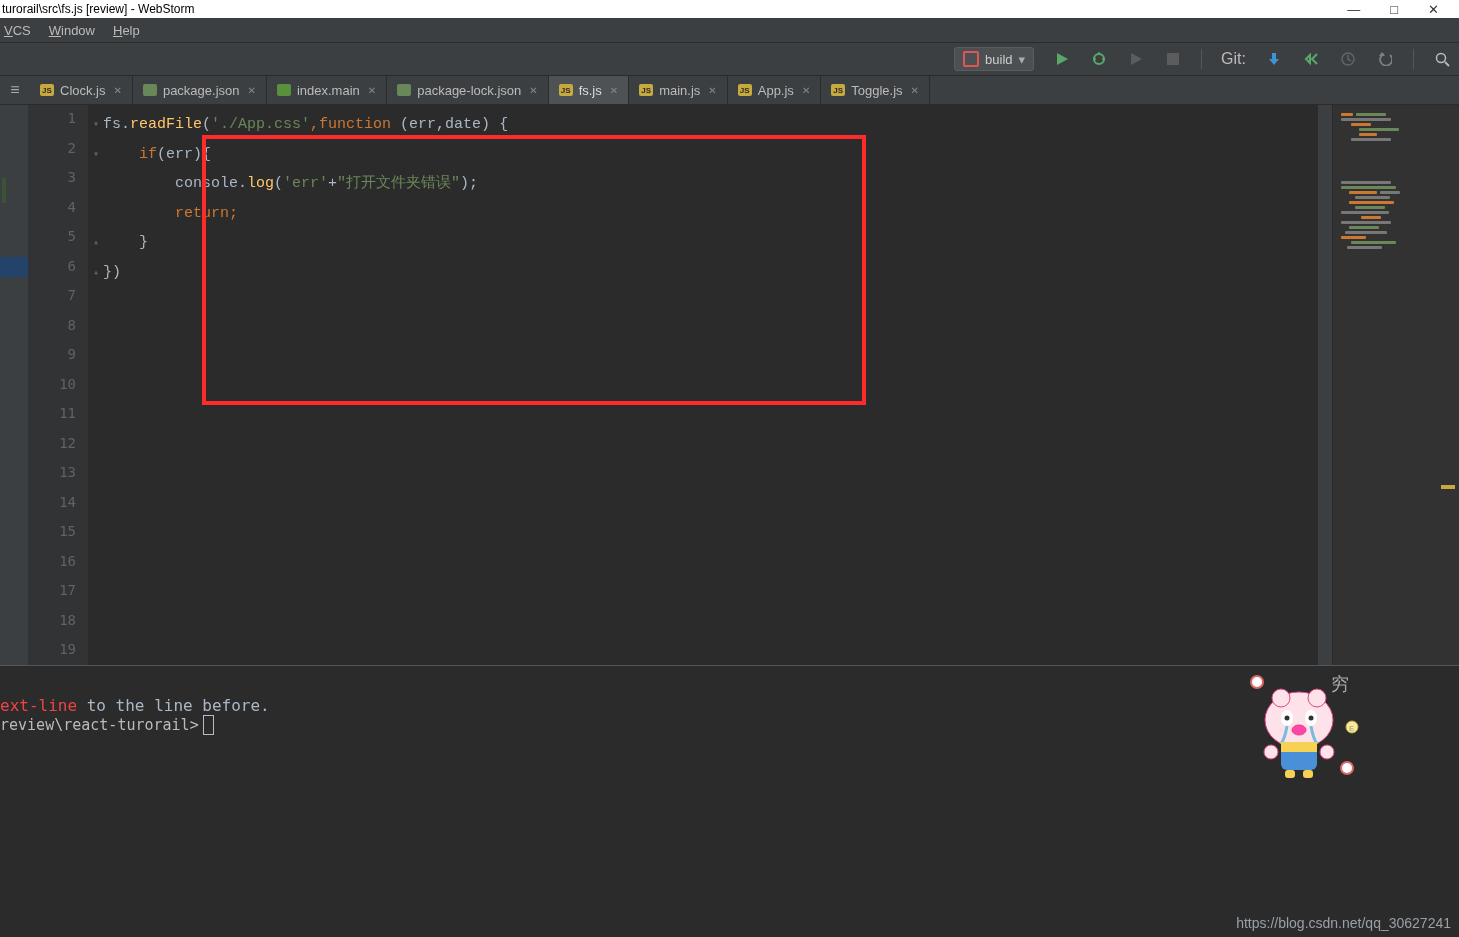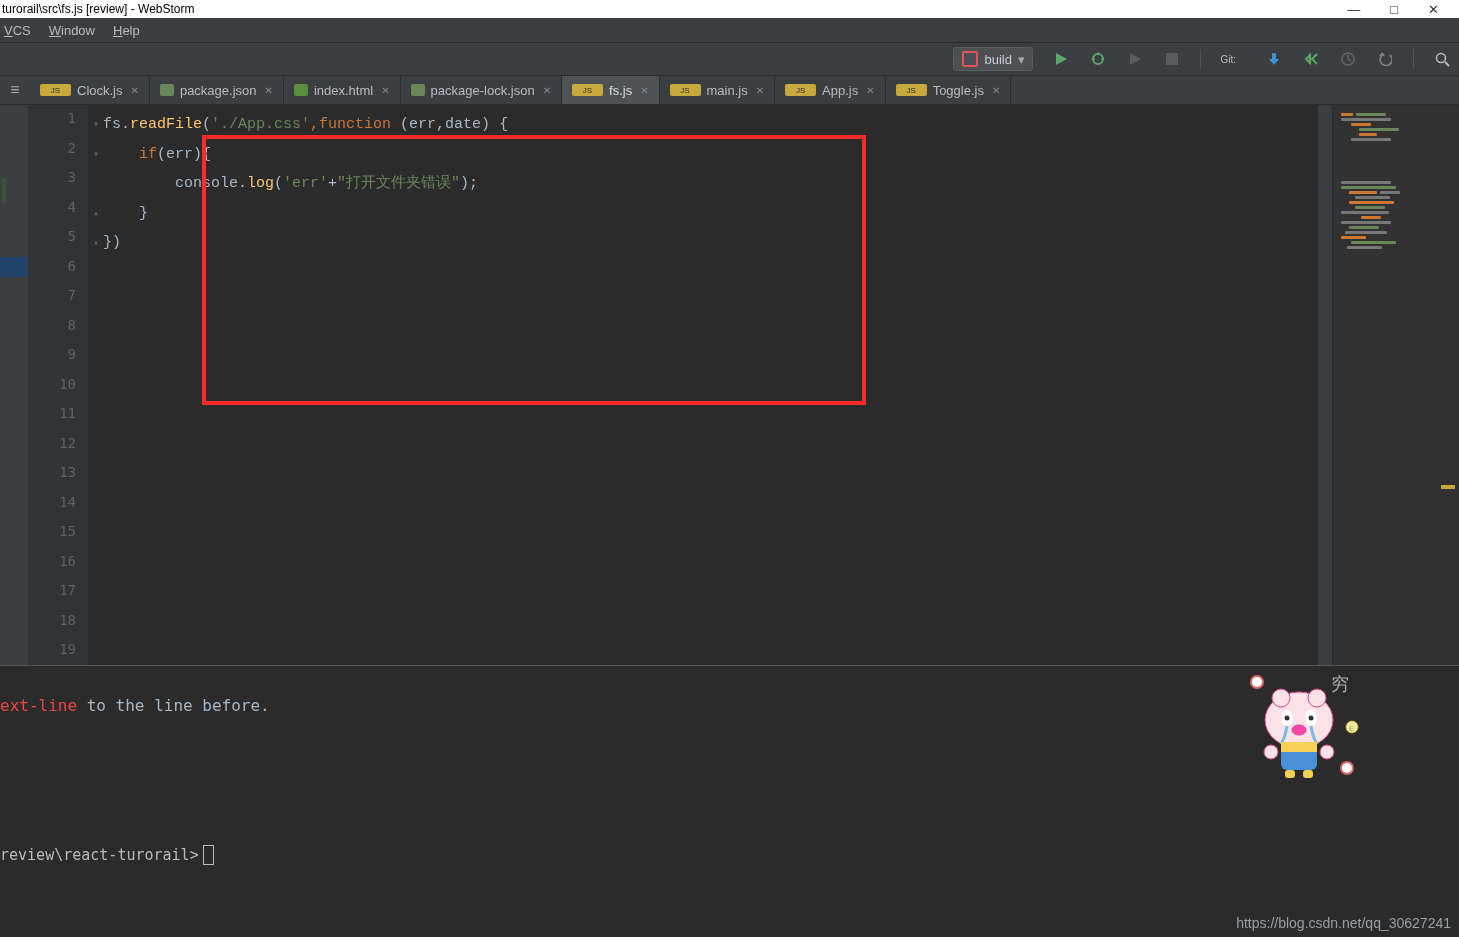--- a/index.html
+++ b/index.html
@@ -9,21 +9,21 @@
 .menubar span u{text-decoration:underline}
 .toolbar{background:#3c3f41;height:32px;display:flex;align-items:center;justify-content:flex-end;gap:19px;padding-right:8px;border-bottom:1px solid #2b2b2b}
 .runconfig{background:#4c5052;border:1px solid #5a5d5f;border-radius:3px;padding:3px 8px;display:flex;align-items:center;gap:6px;font-size:13px;color:#ccc}
 .runconfig .sq{width:12px;height:12px;border:2px solid #e05555;border-radius:2px}
 .icbtn{width:18px;height:18px;display:flex;align-items:center;justify-content:center;cursor:pointer}
 .sep{width:1px;height:20px;background:#555}
 .tabsrow{background:#3c3f41;height:28px;display:flex;align-items:stretch;border-bottom:1px solid #2b2b2b}
 .hamb{width:30px;display:flex;align-items:center;justify-content:center;color:#aaa;font-size:16px}
 .tab{display:flex;align-items:center;gap:6px;padding:0 10px;font-size:13px;color:#bbb;border-right:1px solid #2b2b2b;cursor:pointer}
 .tab.active{background:#4e5254;color:#ddd}
-.jsicon{width:31px;height:12px;background:#c7a93e;display:flex;align-items:center;justify-content:center;font-size:8px;font-weight:normal;color:#2b2b2b;border-radius:2px}
+.jsicon{width:14px;height:12px;background:#c7a93e;display:flex;align-items:center;justify-content:center;font-size:8px;font-weight:bold;color:#2b2b2b;border-radius:2px}
 .jsonicon{width:14px;height:12px;background:#6a8759;border-radius:2px}
 .htmlicon{width:14px;height:12px;background:#5a8f3e;border-radius:2px}
 .tabclose{color:#888;font-size:10px;margin-left:2px}
 .editorwrap{display:flex;height:560px;position:relative}
 .leftgutter{width:28px;background:#3c3f41;position:relative}
 .leftgutter .mk{position:absolute;left:2px;width:4px;height:20px;background:#3a5334}
 .gutters{width:60px;background:#313335;border-right:1px solid #2b2b2b;padding-top:5px}
 .gline{height:29.5px;text-align:right;padding-right:12px;color:#606366;font-family:Consolas,monospace;font-size:14px}
 .code{flex:1;font-family:Consolas,"Courier New",monospace;font-size:15px;padding-top:5px;padding-left:14px;line-height:29.5px;background:#2b2b2b;position:relative}
 .cline{height:29.5px;position:relative;white-space:pre}
@@ -38,26 +38,26 @@
 .redbox{position:absolute;border:4px solid #ff2a2a;left:113px;top:30px;width:656px;height:262px;pointer-events:none}
 .minimap{width:110px;background:#323232;border-left:1px solid #2b2b2b;padding:6px 8px;font-size:2px;line-height:3px;color:#666}
 .mmblock{margin-bottom:40px}
 .mmline{height:3px;margin:2px 0;display:flex;gap:3px}
 .mmseg{height:3px;border-radius:1px}
 .minimark{position:absolute;right:4px;width:14px;height:4px;background:#c7a93e}
 .scrollbar{width:14px;background:#3c3f41}
 .bottompanel{background:#2b2b2b;height:280px;border-top:1px solid #555;padding:30px 0 0 0}
 .console{font-family:Consolas,monospace;font-size:16px;color:#a9b7c6;padding-left:0}
 .console .cmd{color:#ef4444}
-.prompt{margin-top:130px;font-family:Consolas,monospace;font-size:15px;color:#bbb;display:flex;align-items:center}
+.prompt{font-family:Consolas,monospace;font-size:15px;color:#bbb;display:flex;align-items:center}
 .cursor{display:inline-block;width:9px;height:18px;border:1px solid #bbb;margin-left:4px}
 .footerlink{position:absolute;right:8px;bottom:6px;color:#9aa0a6;font-size:14px}
 .mascot{position:absolute;right:100px;bottom:155px;width:120px;height:110px}
 svg{display:block}
-.gitlbl{color:#bbb;font-size:10px;margin-right:10px}
+.gitlbl{color:#bbb;font-size:16px;margin-right:0}
 .line3mark{position:absolute;left:0;top:152px;width:28px;height:20px;background:#24436b}
 </style>
 </head>
 <body>
 
 <div class="titlebar">
   <span>turorail\src\fs.js [review] - WebStorm</span>
   <div class="winbtns">
     <span>—</span>
     <span>□</span>
@@ -140,21 +140,21 @@
       <span>Clock.js</span>
       <span class="tabclose">✕</span>
     </div>
   <div class="tab">
       <span class="jsonicon"></span>
       <span>package.json</span>
       <span class="tabclose">✕</span>
     </div>
   <div class="tab">
       <span class="htmlicon"></span>
-      <span>index.html</span>
+      <span>index.main</span>
       <span class="tabclose">✕</span>
     </div>
   <div class="tab">
       <span class="jsonicon"></span>
       <span>package-lock.json</span>
       <span class="tabclose">✕</span>
     </div>
   <div class="tab active">
       <span class="jsicon">JS</span>
       <span>fs.js</span>
@@ -200,20 +200,21 @@
     <div class="gline">15</div>
     <div class="gline">16</div>
     <div class="gline">17</div>
     <div class="gline">18</div>
     <div class="gline">19</div>
   </div>
   <div class="code">
     <div class="cline"><span class="foldcol">▾</span><span class="ident">fs.</span><span class="fn">readFile</span><span class="plain">(</span><span class="str">'./App.css'</span><span class="punc">,</span><span class="kw">function </span><span class="plain">(err,date) {</span></div>
     <div class="cline"><span class="foldcol">▾</span><span>    </span><span class="kw">if</span><span class="plain">(err){</span></div>
     <div class="cline"><span>        </span><span class="ident">console.</span><span class="fn">log</span><span class="plain">(</span><span class="str">'err'</span><span class="plain">+</span><span class="str">"打开文件夹错误"</span><span class="plain">);</span></div>
+    <div class="cline"><span>        </span><span class="kw">return</span><span class="punc">;</span></div>
     <div class="cline"><span class="foldcol">▴</span><span class="plain">    }</span></div>
     <div class="cline"><span class="foldcol">▴</span><span class="plain">})</span></div>
     <div class="redbox"></div>
   </div>
   <div class="scrollbar"></div>
   <div class="minimap" style="position:relative">
     <div class="mmblock">
       <div class="mmline">
           <div class="mmseg" style="width:12px;background:#cc7832"></div>
           <div class="mmseg" style="width:30px;background:#6a8759"></div>

